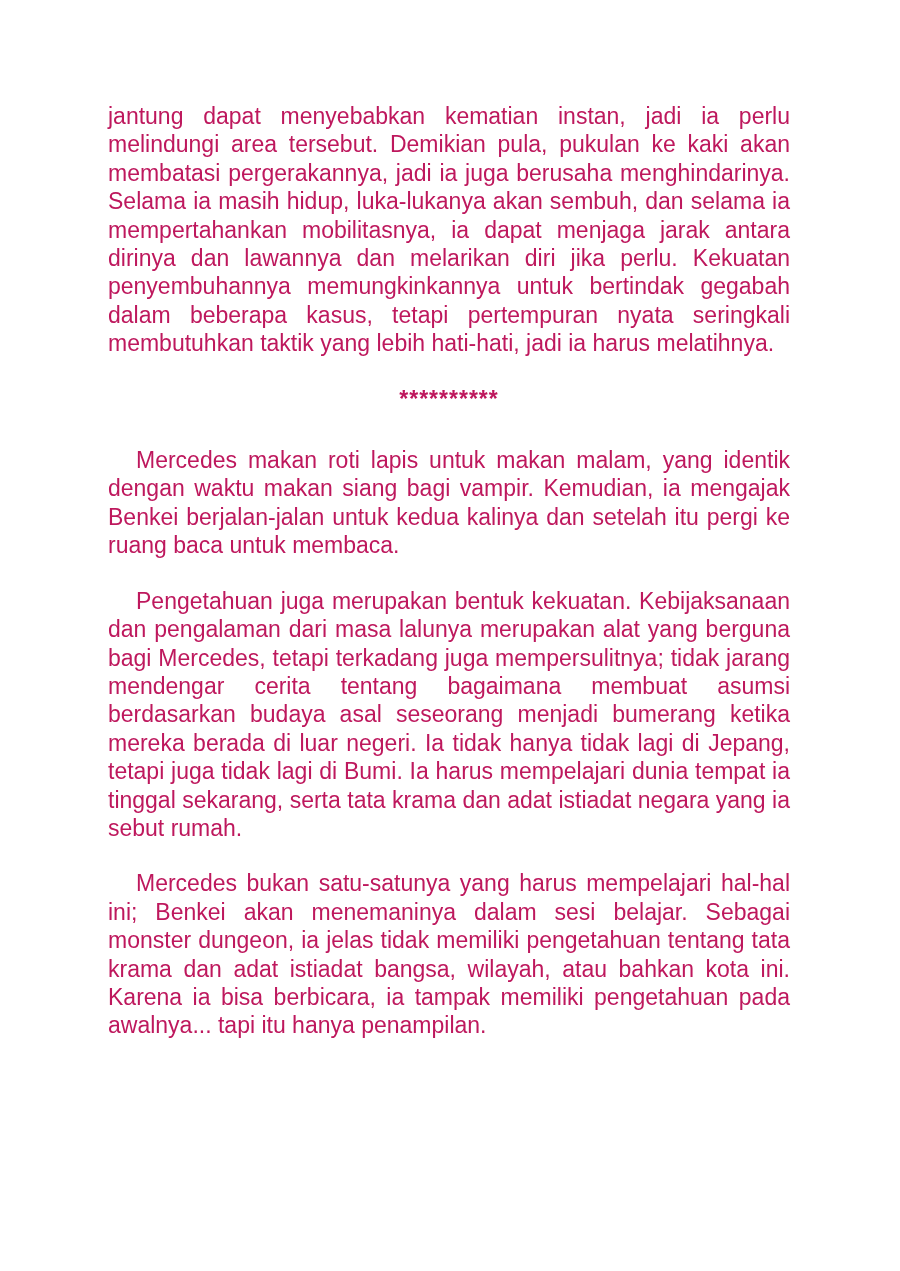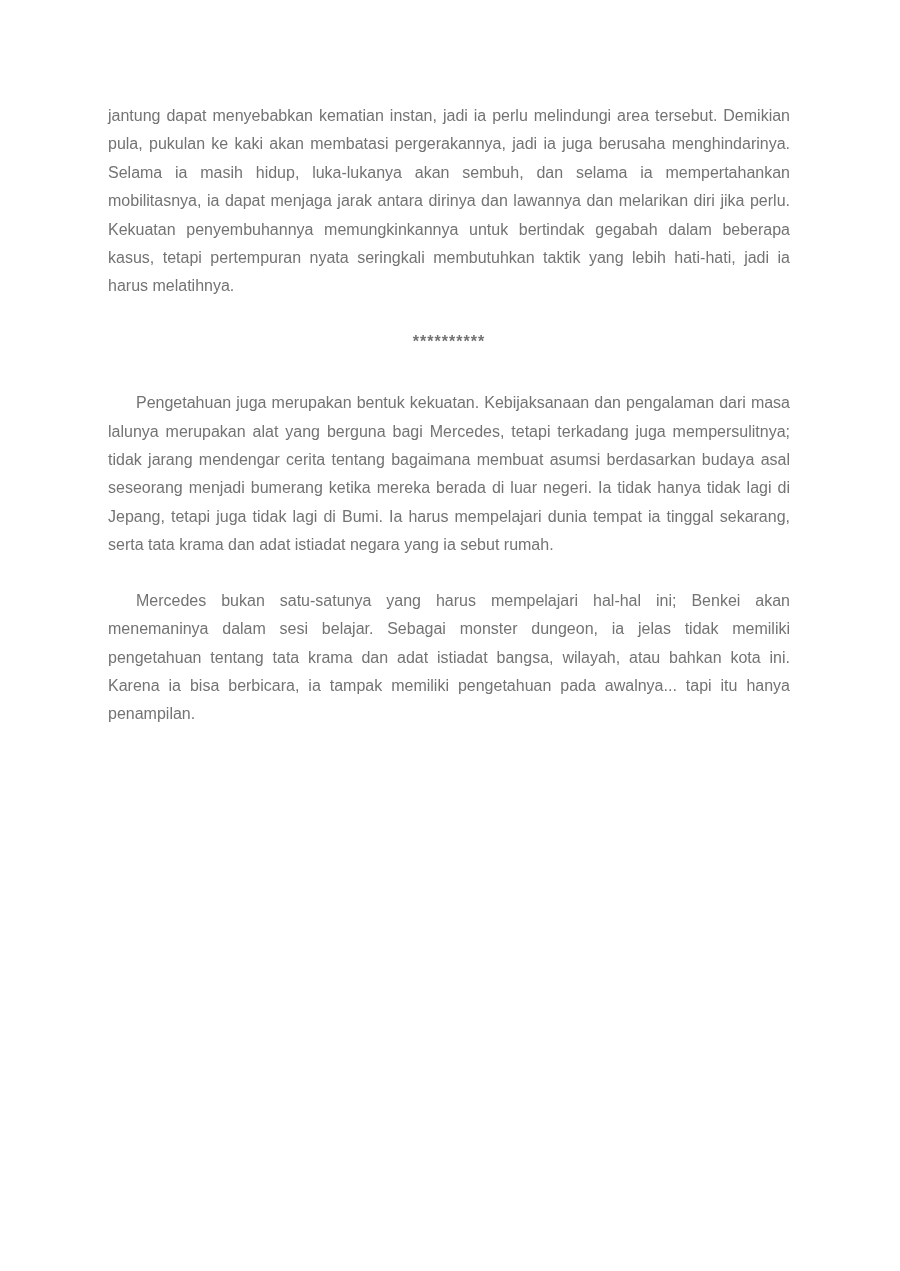--- a/index.html
+++ b/index.html
@@ -12,23 +12,23 @@
     width: 900px;
     height: 1271px;
     background: #ffffff;
     box-sizing: border-box;
     overflow: hidden;
   }
   .text-block {
     box-sizing: border-box;
     padding: 102px 110px 40px 108px;
     font-family: "Liberation Sans", "DejaVu Sans", sans-serif;
-    font-size: 16px;
+    font-size: 23px;
     line-height: 28.4px;
-    color: #737373;
+    color: #be185d;
   }
   p.body-para {
     margin: 0 0 27px 0;
     text-align: justify;
     text-justify: inter-word;
   }
   p.body-para.indented {
     text-indent: 28px;
   }
   .separator {
@@ -41,19 +41,20 @@
 </head>
 <body>
 
 <div class="page">
   <div class="text-block">
 
     <p class="body-para">jantung dapat menyebabkan kematian instan, jadi ia perlu melindungi area tersebut. Demikian pula, pukulan ke kaki akan membatasi pergerakannya, jadi ia juga berusaha menghindarinya. Selama ia masih hidup, luka-lukanya akan sembuh, dan selama ia mempertahankan mobilitasnya, ia dapat menjaga jarak antara dirinya dan lawannya dan melarikan diri jika perlu. Kekuatan penyembuhannya memungkinkannya untuk bertindak gegabah dalam beberapa kasus, tetapi pertempuran nyata seringkali membutuhkan taktik yang lebih hati-hati, jadi ia harus melatihnya.</p>
 
     <div class="separator">**********</div>
 
+    <p class="body-para indented">Mercedes makan roti lapis untuk makan malam, yang identik dengan waktu makan siang bagi vampir. Kemudian, ia mengajak Benkei berjalan-jalan untuk kedua kalinya dan setelah itu pergi ke ruang baca untuk membaca.</p>
 
     <p class="body-para indented">Pengetahuan juga merupakan bentuk kekuatan. Kebijaksanaan dan pengalaman dari masa lalunya merupakan alat yang berguna bagi Mercedes, tetapi terkadang juga mempersulitnya; tidak jarang mendengar cerita tentang bagaimana membuat asumsi berdasarkan budaya asal seseorang menjadi bumerang ketika mereka berada di luar negeri. Ia tidak hanya tidak lagi di Jepang, tetapi juga tidak lagi di Bumi. Ia harus mempelajari dunia tempat ia tinggal sekarang, serta tata krama dan adat istiadat negara yang ia sebut rumah.</p>
 
     <p class="body-para indented">Mercedes bukan satu-satunya yang harus mempelajari hal-hal ini; Benkei akan menemaninya dalam sesi belajar. Sebagai monster dungeon, ia jelas tidak memiliki pengetahuan tentang tata krama dan adat istiadat bangsa, wilayah, atau bahkan kota ini. Karena ia bisa berbicara, ia tampak memiliki pengetahuan pada awalnya... tapi itu hanya penampilan.</p>
 
   </div>
 </div>
 
 </body></html>

